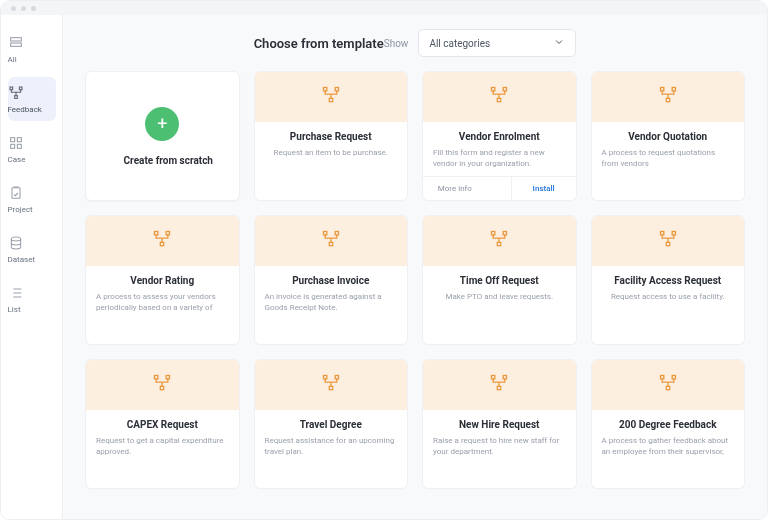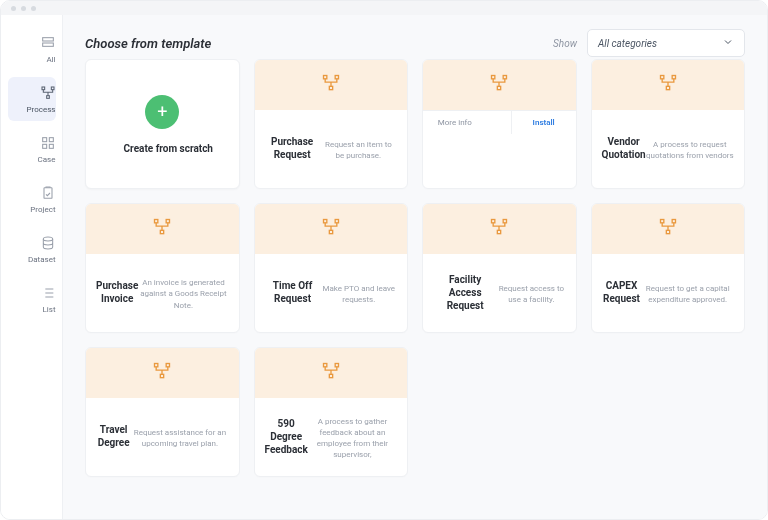--- a/index.html
+++ b/index.html
@@ -2,41 +2,41 @@
 <html><head>
 <meta charset="utf-8">
 <style>
   * { box-sizing: border-box; margin: 0; padding: 0; }
   html, body { width: 768px; height: 520px; font-family: -apple-system, BlinkMacSystemFont, "Segoe UI", Roboto, Helvetica, Arial, sans-serif; background: #fff; }
   .frame { width: 768px; height: 520px; background: #fff; border: 1px solid #eceef1; border-radius: 10px; overflow: hidden; display: flex; flex-direction: column; }
   .titlebar { height: 14px; background: #f4f5f7; display: flex; align-items: center; padding-left: 10px; gap: 5px; }
   .dot { width: 5px; height: 5px; border-radius: 50%; background: #d7dbe0; }
   .body { flex: 1; display: flex; min-height: 0; }
   .sidebar { width: 62px; background: #fff; border-right: 1px solid #eef0f3; display: flex; flex-direction: column; align-items: center; padding-top: 12px; gap: 6px; }
-  .side-item { width: 48px; height: 44px; display: flex; flex-direction: column; align-items: flex-end; justify-content: center; gap: 4px; border-radius: 6px; cursor: pointer; }
+  .side-item { width: 48px; height: 44px; display: flex; flex-direction: column; align-items: flex-start; justify-content: center; gap: 4px; border-radius: 6px; cursor: pointer; }
   .side-item.active { background: #eef1fb; }
   .side-label { font-size: 8px; color: #6b7280; }
   .side-item.active .side-label { color: #4b5563; }
   .side-icon { color: #9aa0ab; display: flex; align-items: center; justify-content: center; }
   .side-item.active .side-icon { color: #5b6473; }
 
   .main { flex: 1; background: #f8f9fb; padding: 14px 22px 10px 22px; overflow: hidden; display: flex; flex-direction: column; min-width: 0; }
-  .topbar { display: flex; align-items: center; justify-content: space-between; margin-bottom: 2px; font-style: italic; }
+  .topbar { display: flex; align-items: center; justify-content: center; margin-bottom: 14px; }
   .title { font-size: 13px; font-weight: 600; color: #2b2f36; }
   .right { display: flex; align-items: center; gap: 10px; }
   .show-label { font-size: 10px; color: #8e95a2; }
   .dropdown { width: 158px; height: 28px; background: #fff; border: 1px solid #e3e6eb; border-radius: 5px; display: flex; align-items: center; justify-content: space-between; padding: 0 10px; cursor: pointer; }
   .dropdown span { font-size: 10px; color: #4b5563; }
   .chev { color: #9aa0ab; }
 
   .grid { display: grid; grid-template-columns: repeat(4, 1fr); gap: 14px; }
   .card { background: #fff; border: 1px solid #eef0f3; border-radius: 6px; height: 130px; display: flex; flex-direction: column; overflow: hidden; box-shadow: 0 1px 1px rgba(0,0,0,0.01); }
   .card .head { height: 50px; background: #fcefe0; display: flex; align-items: center; justify-content: center; }
   .proc-icon { color: #e9993f; }
-  .card .content { flex: 1; padding: 8px 10px 6px 10px; text-align: center; display: flex; flex-direction: row; align-items: center; }
+  .card .content { flex: 1; padding: 8px 10px 6px 10px; display: flex; flex-direction: column; align-items: center; }
   .card .ctitle { font-size: 10px; font-weight: 700; color: #2b2f36; margin-bottom: 4px; line-height: 1.3; }
   .card .cdesc { font-size: 8px; color: #9aa0ab; line-height: 1.4; }
   .card .actions { display: flex; border-top: 1px solid #eef0f3; height: 24px; }
   .card .actions > div { flex: 1; display: flex; align-items: center; justify-content: center; font-size: 8px; cursor: pointer; }
   .card .actions > div + div { border-left: 1px solid #eef0f3; margin-left: 24px; }
   .more-info { color: #8e95a2; }
   .install { color: #2f7de1; font-weight: 600; }
 
   .scratch { background: #fff; border: 1px solid #eef0f3; border-radius: 6px; height: 130px; display: flex; flex-direction: column; align-items: center; justify-content: center; gap: 14px; box-shadow: 0 1px 2px rgba(0,0,0,0.03); }
   .plus-circle { width: 34px; height: 34px; border-radius: 50%; background: #4cbf73; display: flex; align-items: center; justify-content: center; color: #fff; font-size: 18px; line-height: 1; }
@@ -65,21 +65,21 @@
       </div>
       <div class="side-item active">
         <span class="side-icon">
           <svg width="16" height="16" viewBox="0 0 24 24" fill="none" stroke="currentColor" stroke-width="1.6">
               <rect x="3" y="3" width="4" height="4"></rect>
               <rect x="17" y="3" width="4" height="4"></rect>
               <rect x="10" y="16" width="4" height="4"></rect>
               <path d="M5 7v4h14V7M12 11v5"></path>
             </svg>
         </span>
-        <span class="side-label">Process</span>
+        <span class="side-label">Feedback</span>
       </div>
       <div class="side-item">
         <span class="side-icon">
           <svg width="16" height="16" viewBox="0 0 24 24" fill="none" stroke="currentColor" stroke-width="1.6">
               <rect x="4" y="4" width="6" height="6"></rect>
               <rect x="14" y="4" width="6" height="6"></rect>
               <rect x="4" y="14" width="6" height="6"></rect>
               <rect x="14" y="14" width="6" height="6"></rect>
             </svg>
         </span>
@@ -153,20 +153,24 @@
 
         <div class="card">
           <div class="head">
               <span class="proc-icon"><svg width="20" height="20" viewBox="0 0 24 24" fill="none" stroke="currentColor" stroke-width="1.6">
                   <rect x="3" y="3" width="4" height="4"></rect>
                   <rect x="17" y="3" width="4" height="4"></rect>
                   <rect x="10" y="16" width="4" height="4"></rect>
                   <path d="M5 7v4h14V7M12 11v5"></path>
                 </svg></span>
             </div>
+          <div class="content">
+            <div class="ctitle">Vendor Enrolment</div>
+            <div class="cdesc">Fill this form and register a new vendor in your organization.</div>
+          </div>
           <div class="actions">
             <div class="more-info">More info</div>
             <div class="install">Install</div>
           </div>
         </div>
 
         <div class="card">
           <div class="head">
               <span class="proc-icon"><svg width="20" height="20" viewBox="0 0 24 24" fill="none" stroke="currentColor" stroke-width="1.6">
                   <rect x="3" y="3" width="4" height="4"></rect>
@@ -174,20 +178,34 @@
                   <rect x="10" y="16" width="4" height="4"></rect>
                   <path d="M5 7v4h14V7M12 11v5"></path>
                 </svg></span>
             </div>
           <div class="content">
             <div class="ctitle">Vendor Quotation</div>
             <div class="cdesc">A process to request quotations from vendors</div>
           </div>
         </div>
 
+        <div class="card">
+          <div class="head">
+              <span class="proc-icon"><svg width="20" height="20" viewBox="0 0 24 24" fill="none" stroke="currentColor" stroke-width="1.6">
+                  <rect x="3" y="3" width="4" height="4"></rect>
+                  <rect x="17" y="3" width="4" height="4"></rect>
+                  <rect x="10" y="16" width="4" height="4"></rect>
+                  <path d="M5 7v4h14V7M12 11v5"></path>
+                </svg></span>
+            </div>
+          <div class="content">
+            <div class="ctitle">Vendor Rating</div>
+            <div class="cdesc">A process to assess your vendors periodically based on a variety of</div>
+          </div>
+        </div>
 
         <div class="card">
           <div class="head">
               <span class="proc-icon"><svg width="20" height="20" viewBox="0 0 24 24" fill="none" stroke="currentColor" stroke-width="1.6">
                   <rect x="3" y="3" width="4" height="4"></rect>
                   <rect x="17" y="3" width="4" height="4"></rect>
                   <rect x="10" y="16" width="4" height="4"></rect>
                   <path d="M5 7v4h14V7M12 11v5"></path>
                 </svg></span>
             </div>
@@ -250,32 +268,46 @@
                   <rect x="10" y="16" width="4" height="4"></rect>
                   <path d="M5 7v4h14V7M12 11v5"></path>
                 </svg></span>
             </div>
           <div class="content">
             <div class="ctitle">Travel Degree</div>
             <div class="cdesc">Request assistance for an upcoming travel plan.</div>
           </div>
         </div>
 
-
-        <div class="card">
-          <div class="head">
-              <span class="proc-icon"><svg width="20" height="20" viewBox="0 0 24 24" fill="none" stroke="currentColor" stroke-width="1.6">
-                  <rect x="3" y="3" width="4" height="4"></rect>
-                  <rect x="17" y="3" width="4" height="4"></rect>
-                  <rect x="10" y="16" width="4" height="4"></rect>
-                  <path d="M5 7v4h14V7M12 11v5"></path>
-                </svg></span>
-            </div>
-          <div class="content">
-            <div class="ctitle">590 Degree Feedback</div>
+        <div class="card">
+          <div class="head">
+              <span class="proc-icon"><svg width="20" height="20" viewBox="0 0 24 24" fill="none" stroke="currentColor" stroke-width="1.6">
+                  <rect x="3" y="3" width="4" height="4"></rect>
+                  <rect x="17" y="3" width="4" height="4"></rect>
+                  <rect x="10" y="16" width="4" height="4"></rect>
+                  <path d="M5 7v4h14V7M12 11v5"></path>
+                </svg></span>
+            </div>
+          <div class="content">
+            <div class="ctitle">New Hire Request</div>
+            <div class="cdesc">Raise a request to hire new staff for your department.</div>
+          </div>
+        </div>
+
+        <div class="card">
+          <div class="head">
+              <span class="proc-icon"><svg width="20" height="20" viewBox="0 0 24 24" fill="none" stroke="currentColor" stroke-width="1.6">
+                  <rect x="3" y="3" width="4" height="4"></rect>
+                  <rect x="17" y="3" width="4" height="4"></rect>
+                  <rect x="10" y="16" width="4" height="4"></rect>
+                  <path d="M5 7v4h14V7M12 11v5"></path>
+                </svg></span>
+            </div>
+          <div class="content">
+            <div class="ctitle">200 Degree Feedback</div>
             <div class="cdesc">A process to gather feedback about an employee from their supervisor,</div>
           </div>
         </div>
 
       </div>
     </div>
 
   </div>
 </div>
 

